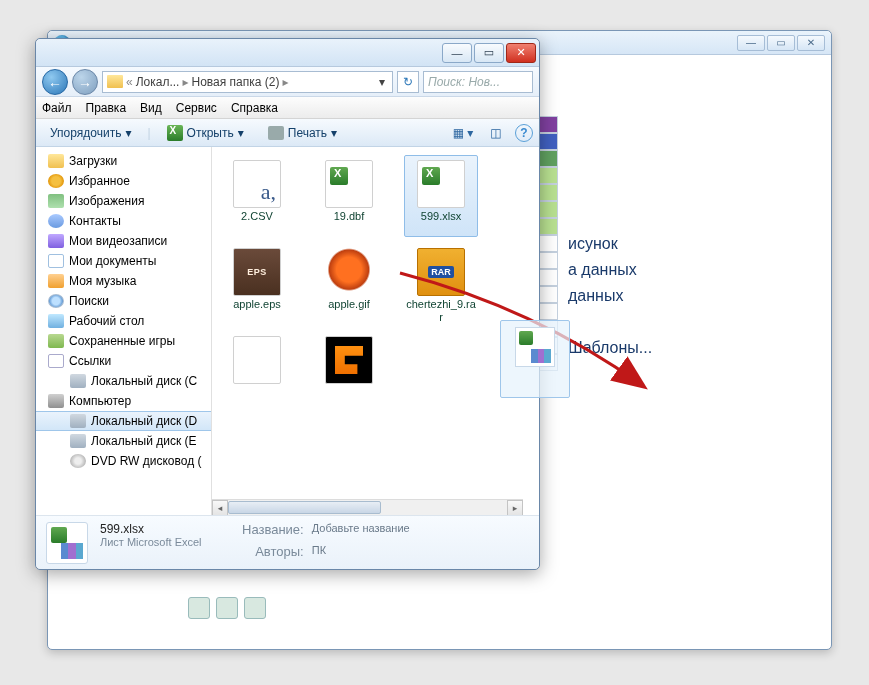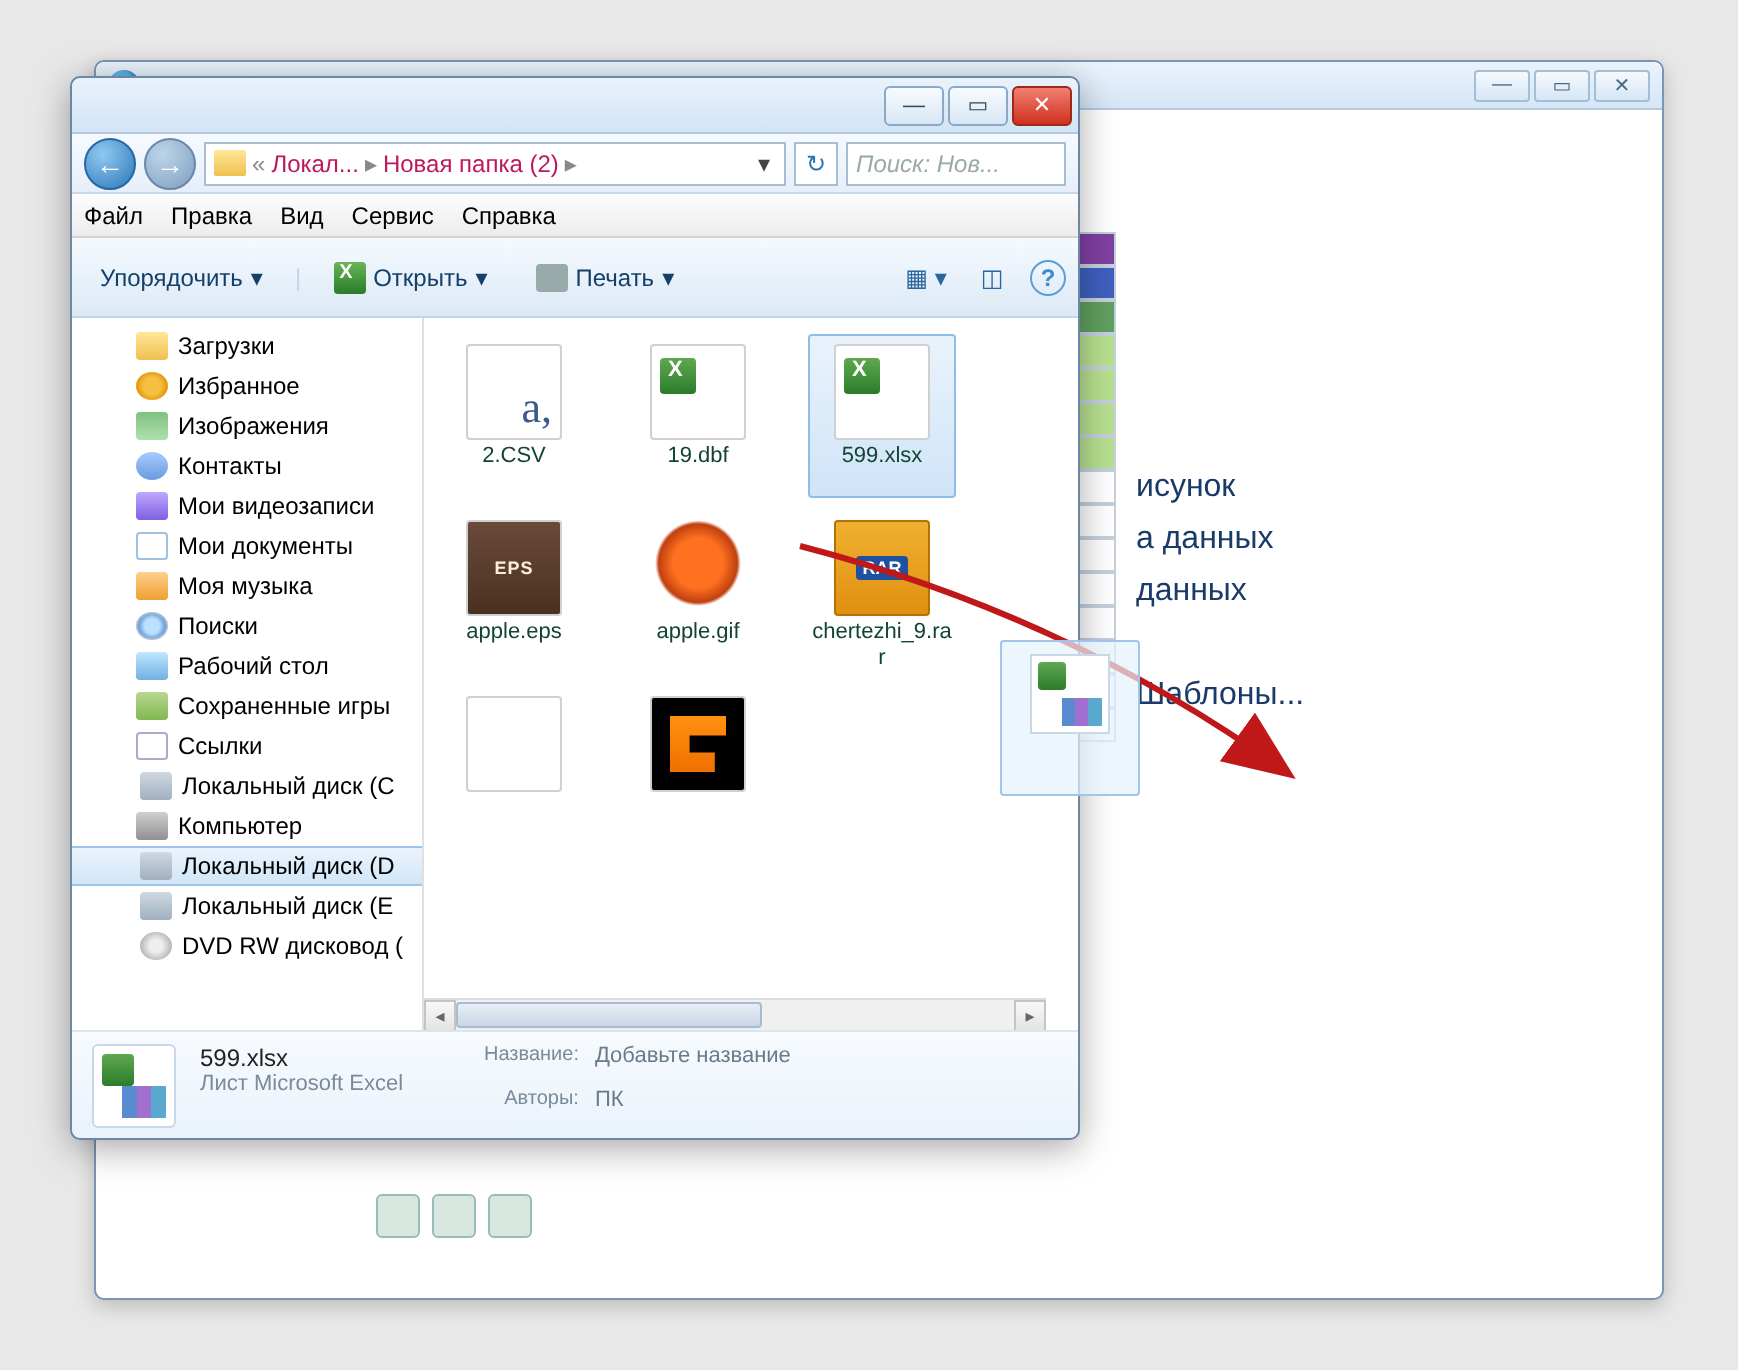--- a/index.html
+++ b/index.html
@@ -34,37 +34,37 @@
   display: flex; justify-content: flex-end; align-items: center; padding: 0 3px; }
 .winbtn { width: 30px; height: 20px; margin-left: 2px; border: 1px solid #8aa8c8; border-radius: 3px;
   background: linear-gradient(#f8fbfe,#d8e7f5); display: flex; align-items: center; justify-content: center; font-family: Arial; font-size: 11px; color: #345; cursor: pointer; }
 .winbtn.close { background: linear-gradient(#f08070,#d03020); color: #fff; border-color: #a02818; }
 .ex-nav { height: 30px; display: flex; align-items: center; padding: 2px 6px; gap: 4px; background: linear-gradient(#f5faff,#e6eff9); border-bottom: 1px solid #cad8e8; }
 .navbtn { width: 26px; height: 26px; border-radius: 50%; background: radial-gradient(circle at 35% 30%, #8fc9f0, #2c77b8); border: 1px solid #2568a5; display: flex; align-items: center; justify-content: center; color: #fff; font-size: 14px; cursor: pointer; }
 .navbtn.fwd { background: radial-gradient(circle at 35% 30%, #bcd5ea, #7f9fbf); border-color: #6a87a8; }
 .crumb { flex: 1; height: 22px; background: #fff; border: 1px solid #a8bcd2; display: flex; align-items: center; padding: 0 4px; gap: 3px; overflow: hidden; }
 .crumb .folder-icon { width: 16px; height: 13px; background: linear-gradient(#ffe79a,#f0c050); border-radius: 1px; }
 .crumb .sep { color: #888; }
-.crumb .seg { color: #be185d; white-space: nowrap; cursor: pointer; }
+.crumb .seg { color: #404040; white-space: nowrap; cursor: pointer; }
 .crumb .drop { color: #444; padding: 0 3px; cursor: pointer; }
 .refresh-btn { width: 22px; height: 22px; border: 1px solid #a8bcd2; background: #fff; display: flex; align-items: center; justify-content: center; color: #2c77b8; cursor: pointer; }
 .search { width: 110px; height: 22px; background: #fff; border: 1px solid #a8bcd2; display: flex; align-items: center; padding: 0 4px; color: #9aa; font-style: italic; }
 .ex-menu { height: 22px; background: linear-gradient(#fdfdfd,#ececec); border-bottom: 1px solid #d4d4d4; display: flex; align-items: center; padding: 0 6px; gap: 14px; }
 .ex-menu span { cursor: pointer; }
-.ex-tool { height: 40px; background: linear-gradient(#f6fafe,#dce9f6); border-bottom: 1px solid #c2d4e6; display: flex; align-items: center; padding: 0 6px; gap: 8px; }
+.ex-tool { height: 28px; background: linear-gradient(#f6fafe,#dce9f6); border-bottom: 1px solid #c2d4e6; display: flex; align-items: center; padding: 0 6px; gap: 8px; }
 .tool-btn { height: 24px; padding: 0 8px; display: flex; align-items: center; gap: 4px; color: #14406a; cursor: pointer; border-radius: 3px; }
 .tool-btn .xl { width: 16px; height: 16px; background: linear-gradient(#69b556,#2a7c2a); border-radius: 2px; position: relative; }
 .tool-btn .xl::after { content: "X"; position: absolute; left: 3px; top: 0; color: #fff; font-size: 10px; font-weight: bold; }
 .tool-btn .printer { width: 16px; height: 14px; background: #9aa; border-radius: 2px; }
 .tool-spacer { flex: 1; }
 .tool-icon { width: 22px; height: 22px; display: flex; align-items: center; justify-content: center; color: #2c66a0; cursor: pointer; }
 .tool-icon.view { width: 28px; }
 .ex-body { flex: 1; display: flex; overflow: hidden; background: #fff; }
 .tree { width: 176px; border-right: 1px solid #e0e0e0; overflow-y: auto; padding: 4px 0; }
-.tree-item { height: 20px; display: flex; align-items: center; padding-left: 32px; gap: 5px; cursor: pointer; white-space: nowrap; overflow: hidden; }
+.tree-item { height: 20px; display: flex; align-items: center; padding-left: 12px; gap: 5px; cursor: pointer; white-space: nowrap; overflow: hidden; }
 .tree-item.lv1 { padding-left: 34px; }
 .tree-item.sel { background: linear-gradient(#eaf3fc,#d2e6f8); border: 1px solid #9fc6ea; border-left: none; border-right: none; }
 .tree-item .ico { width: 16px; height: 14px; border-radius: 2px; flex-shrink: 0; }
 .ico.fld { background: linear-gradient(#ffe79a,#f0c050); }
 .ico.star { background: radial-gradient(circle,#f5c040 40%,#e49a10 70%); border-radius: 50%; }
 .ico.pic { background: linear-gradient(#80c080,#aee0ae); }
 .ico.user { background: linear-gradient(#aacaff,#6a9ae0); border-radius: 50%; }
 .ico.vid { background: linear-gradient(#c0a8ff,#8060e0); }
 .ico.doc { background: #fff; border: 1px solid #a0c0e0; }
 .ico.mus { background: linear-gradient(#ffd090,#f0a030); }
@@ -92,21 +92,21 @@
 .thumb.app { background: #000; }
 .thumb.app::after { content: ""; position: absolute; width: 28px; height: 28px; background: linear-gradient(#ff9010,#f07000); clip-path: polygon(0 0,100% 0,100% 35%,35% 35%,35% 65%,80% 65%,80% 100%,0 100%); }
 .status { height: 54px; border-top: 1px solid #dce5ee; background: linear-gradient(#f7fbff,#eaf2fa); display: flex; padding: 6px 10px; gap: 12px; border-radius: 0 0 5px 5px; }
 .status .bigthumb { width: 42px; height: 42px; background: #fff; border: 1px solid #c8d8e8; border-radius: 3px; position: relative; }
 .status .bigthumb::before { content: ""; position: absolute; left: 4px; top: 4px; width: 16px; height: 16px; background: linear-gradient(#60a850,#2a7c2a); border-radius: 2px; }
 .status .bigthumb::after { content: ""; position: absolute; right: 4px; bottom: 4px; width: 22px; height: 16px; background: linear-gradient(90deg,#5a8ad0 33%,#a06fd0 33% 66%,#5aa8d0 66%); }
 .status .meta1 { width: 130px; }
 .status .fname { color: #222; }
 .status .ftype { color: #7a8a9a; font-size: 11px; }
 .status .meta2 { display: grid; grid-template-columns: auto auto; gap: 2px 8px; align-items: start; }
-.status .k { color: #7a8a9a; text-align: right; font-size: 10px; }
+.status .k { color: #7a8a9a; text-align: right; font-size: 13px; }
 .status .v { color: #6a7a8a; font-size: 11px; }
 .scrollbar-h { position: absolute; bottom: 0; left: 0; right: 16px; height: 16px; background: #f0f0f0; border-top: 1px solid #dcdcdc; display: flex; }
 .sb-btn { width: 16px; height: 16px; background: linear-gradient(#f8f8f8,#e4e4e4); border: 1px solid #c4c4c4; display: flex; align-items: center; justify-content: center; font-size: 9px; color: #666; cursor: pointer; }
 .sb-track { flex: 1; position: relative; }
 .sb-thumb { position: absolute; left: 0; width: 55%; top: 1px; bottom: 1px; background: linear-gradient(#e8eef5,#c8d6e6); border: 1px solid #a8bccf; border-radius: 2px; cursor: pointer; }
 
 
 .drag-arrow { position: absolute; left: 395px; top: 268px; width: 260px; height: 130px; pointer-events: none; }
 .drag-ghost { position: absolute; left: 500px; top: 320px; width: 70px; height: 78px; background: rgba(230,242,252,.7); border: 1px solid #9fc6ea; border-radius: 2px; pointer-events: none; display: flex; flex-direction: column; align-items: center; padding-top: 6px; }
 .drag-ghost .thumb { width: 40px; height: 40px; background: #fff; border: 1px solid #c8d8e8; position: relative; }

